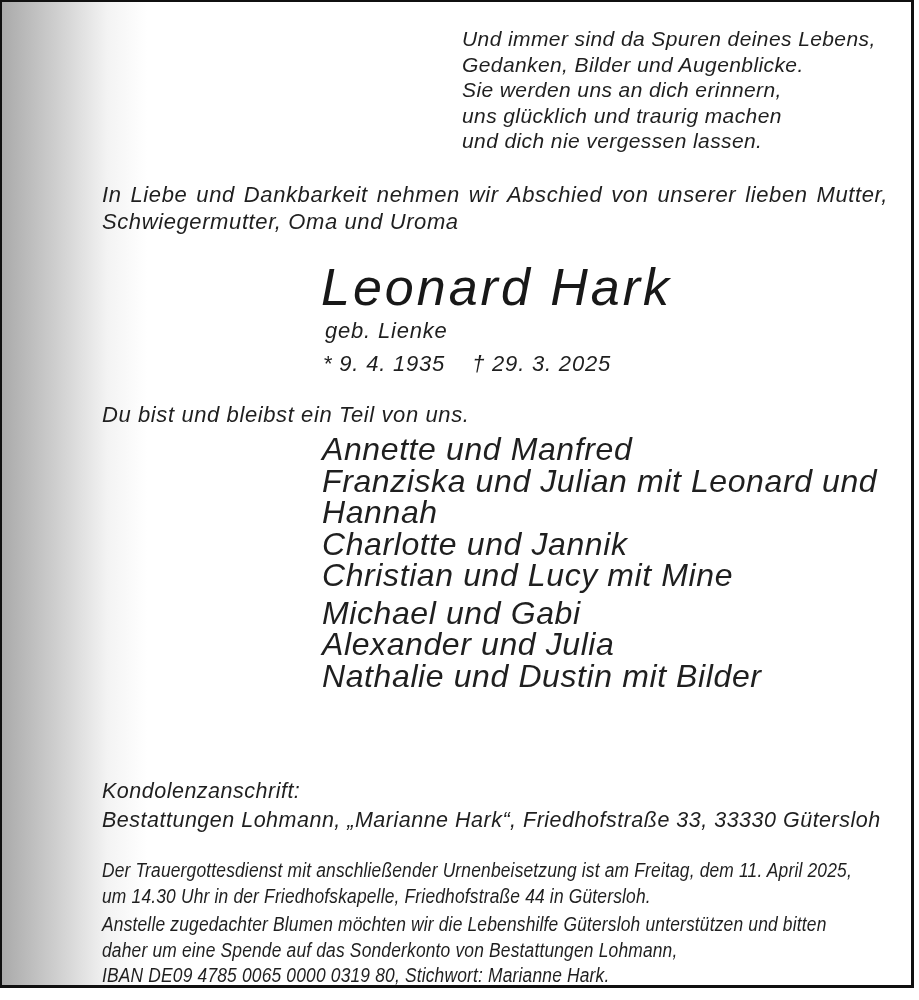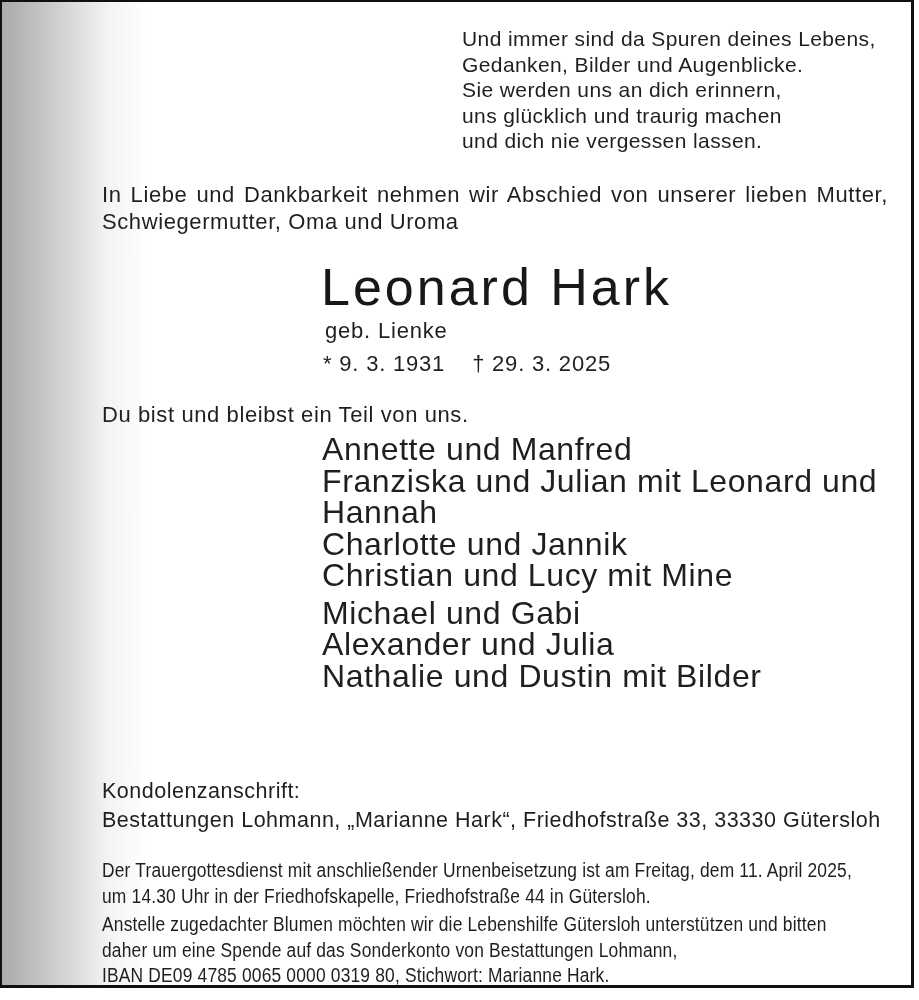--- a/index.html
+++ b/index.html
@@ -4,20 +4,21 @@
 <style>
   html, body { margin: 0; padding: 0; background: #ffffff; }
   .page {
     position: relative;
     width: 919px;
     height: 1000px;
     background: #ffffff;
     font-family: "Liberation Sans", sans-serif;
     color: #1f1f1f;
     overflow: hidden;
+    font-style: italic;
   }
   
   .notice {
     position: absolute;
     left: 0; top: 0;
     width: 909px;
     height: 983px;
     border-top: 2px solid #101010;
     border-left: 2px solid #101010;
     border-right: 3px solid #101010;
@@ -111,21 +112,21 @@
     </div>
 
     <div class="intro">
       <div class="intro-line justified">In Liebe und Dankbarkeit nehmen wir Abschied von unserer lieben Mutter,</div>
       <div class="intro-line">Schwiegermutter, Oma und Uroma</div>
     </div>
 
     <h1 class="deceased-name">Leonard Hark</h1>
     <div class="maiden-name">geb. Lienke</div>
     <div class="dates">
-      <span class="birth-date">* 9. 3. 1931</span><span class="death-date">† 29. 3. 2025</span>
+      <span class="birth-date">* 9. 4. 1935</span><span class="death-date">† 29. 3. 2025</span>
     </div>
 
     <div class="tribute">Du bist und bleibst ein Teil von uns.</div>
 
     <div class="family">
       <div class="family-group">
         <div>Annette und Manfred</div>
         <div>Franziska und Julian mit Leonard und Hannah</div>
         <div>Charlotte und Jannik</div>
         <div>Christian und Lucy mit Mine</div>

